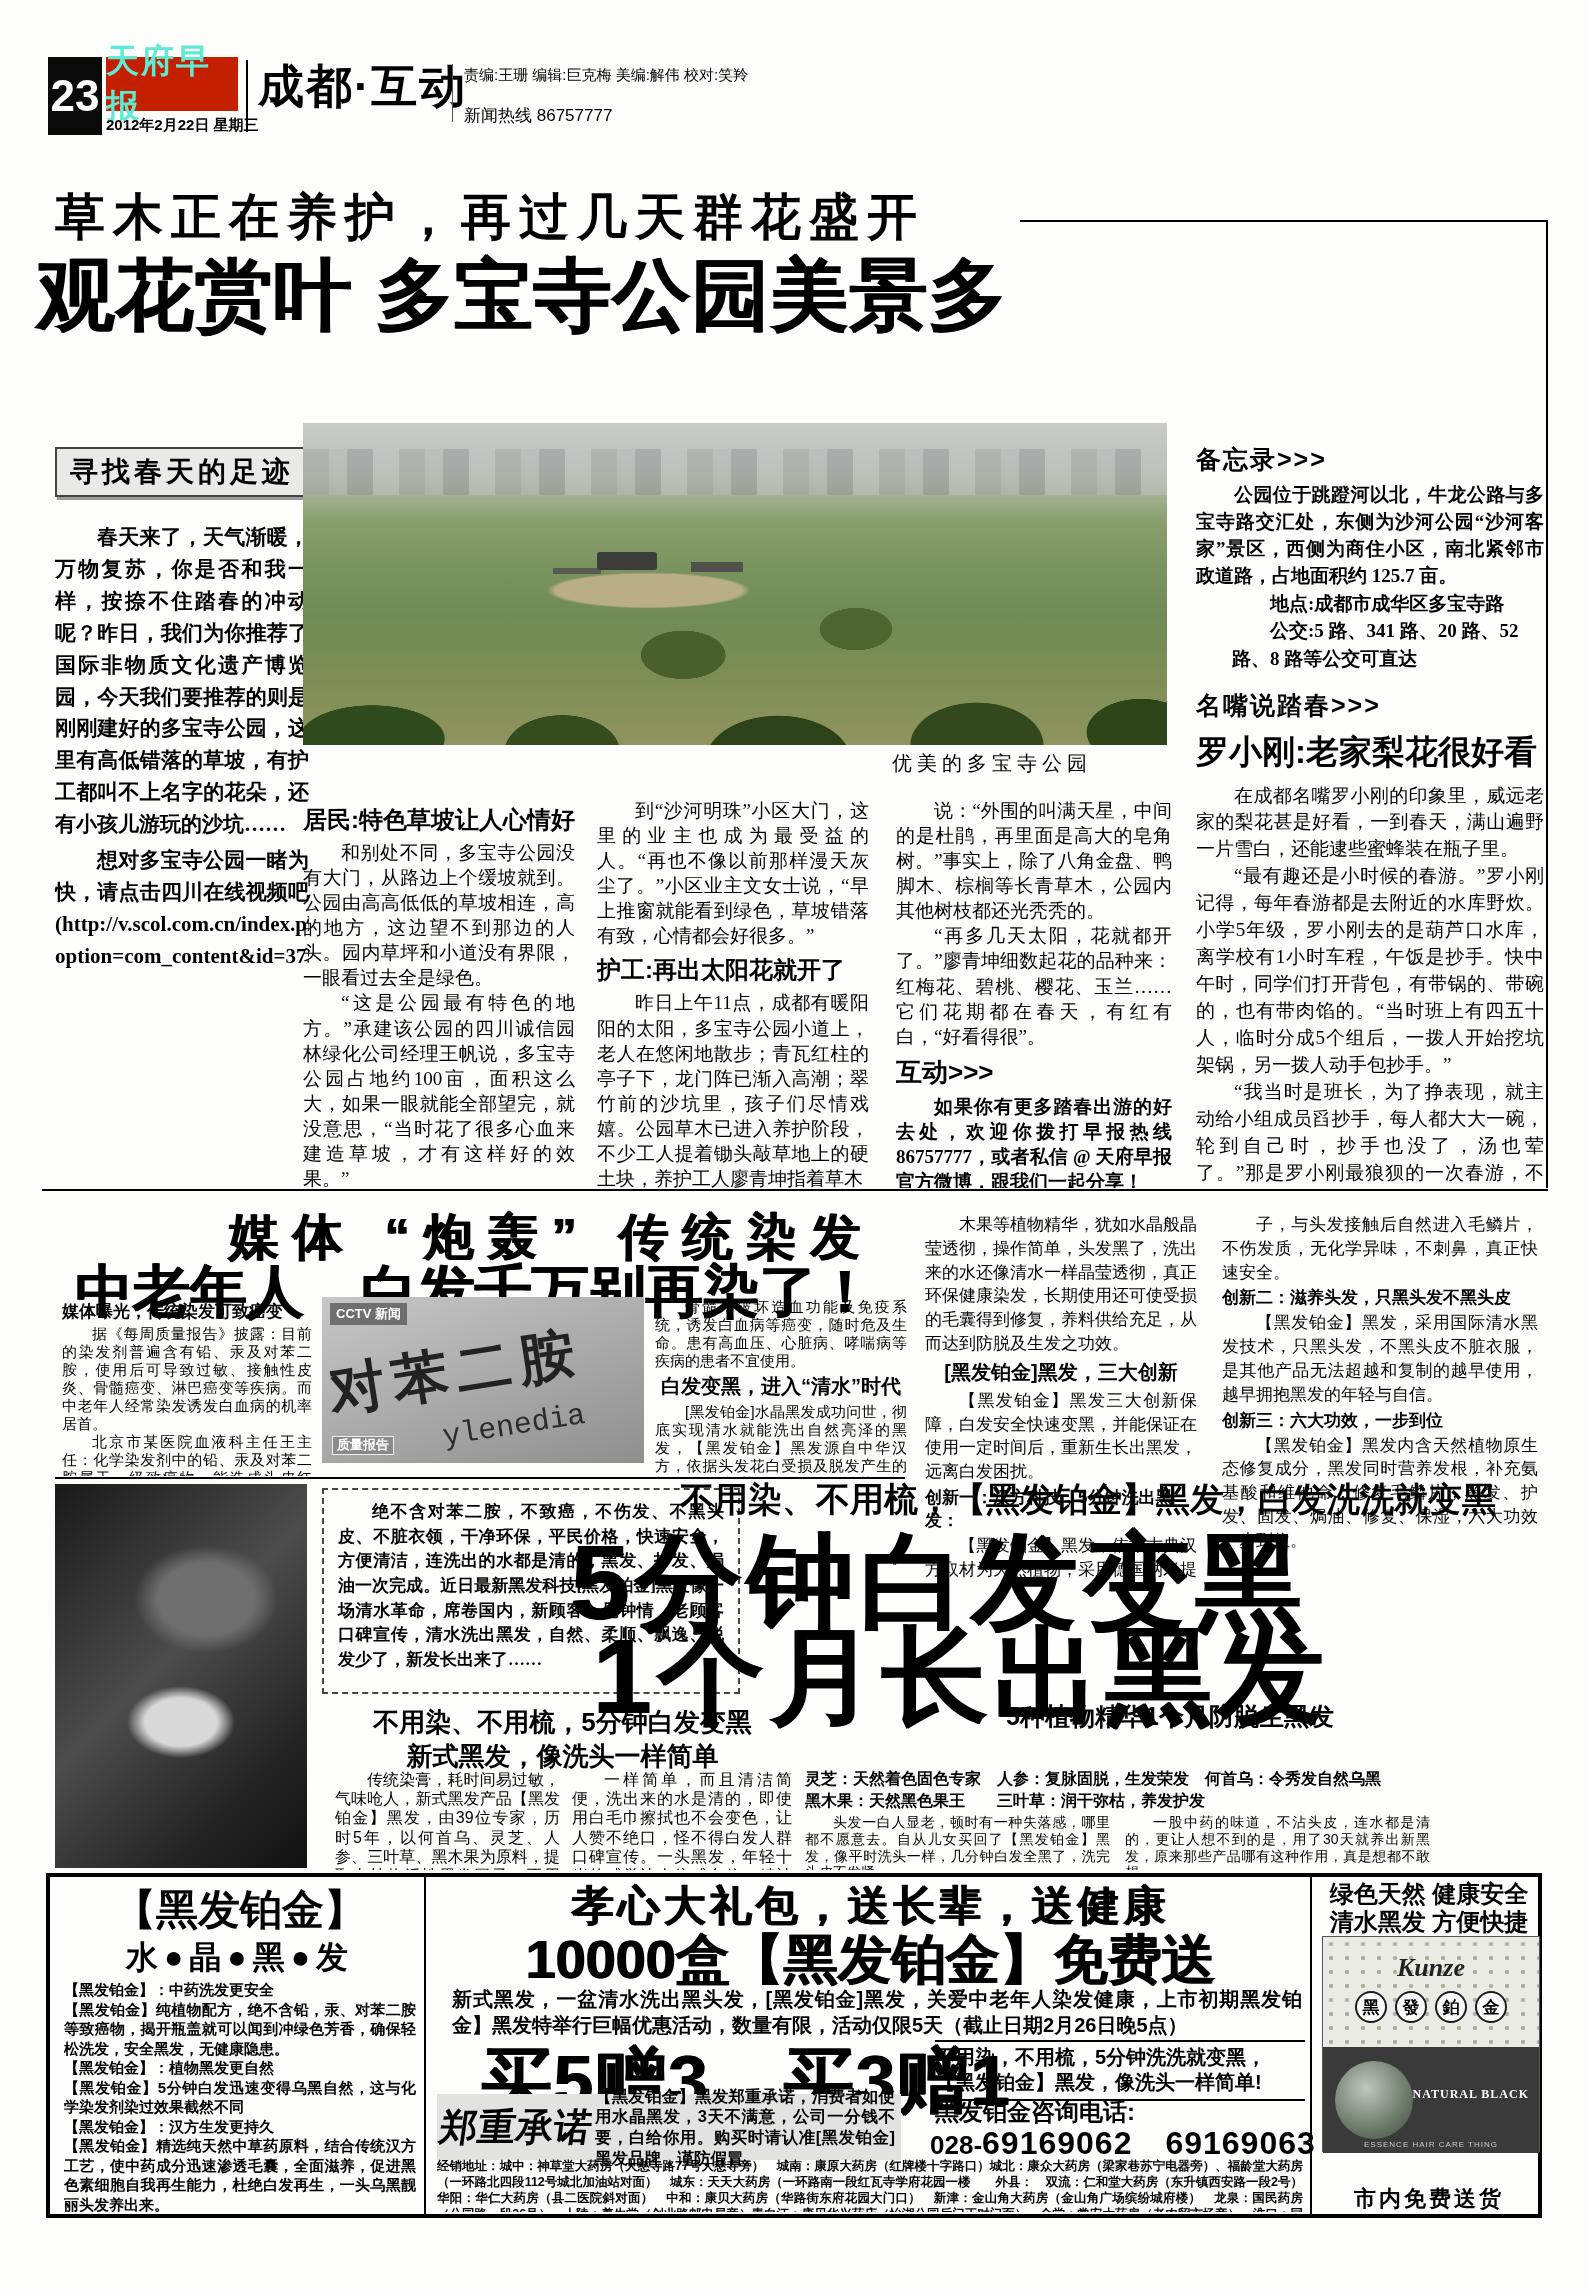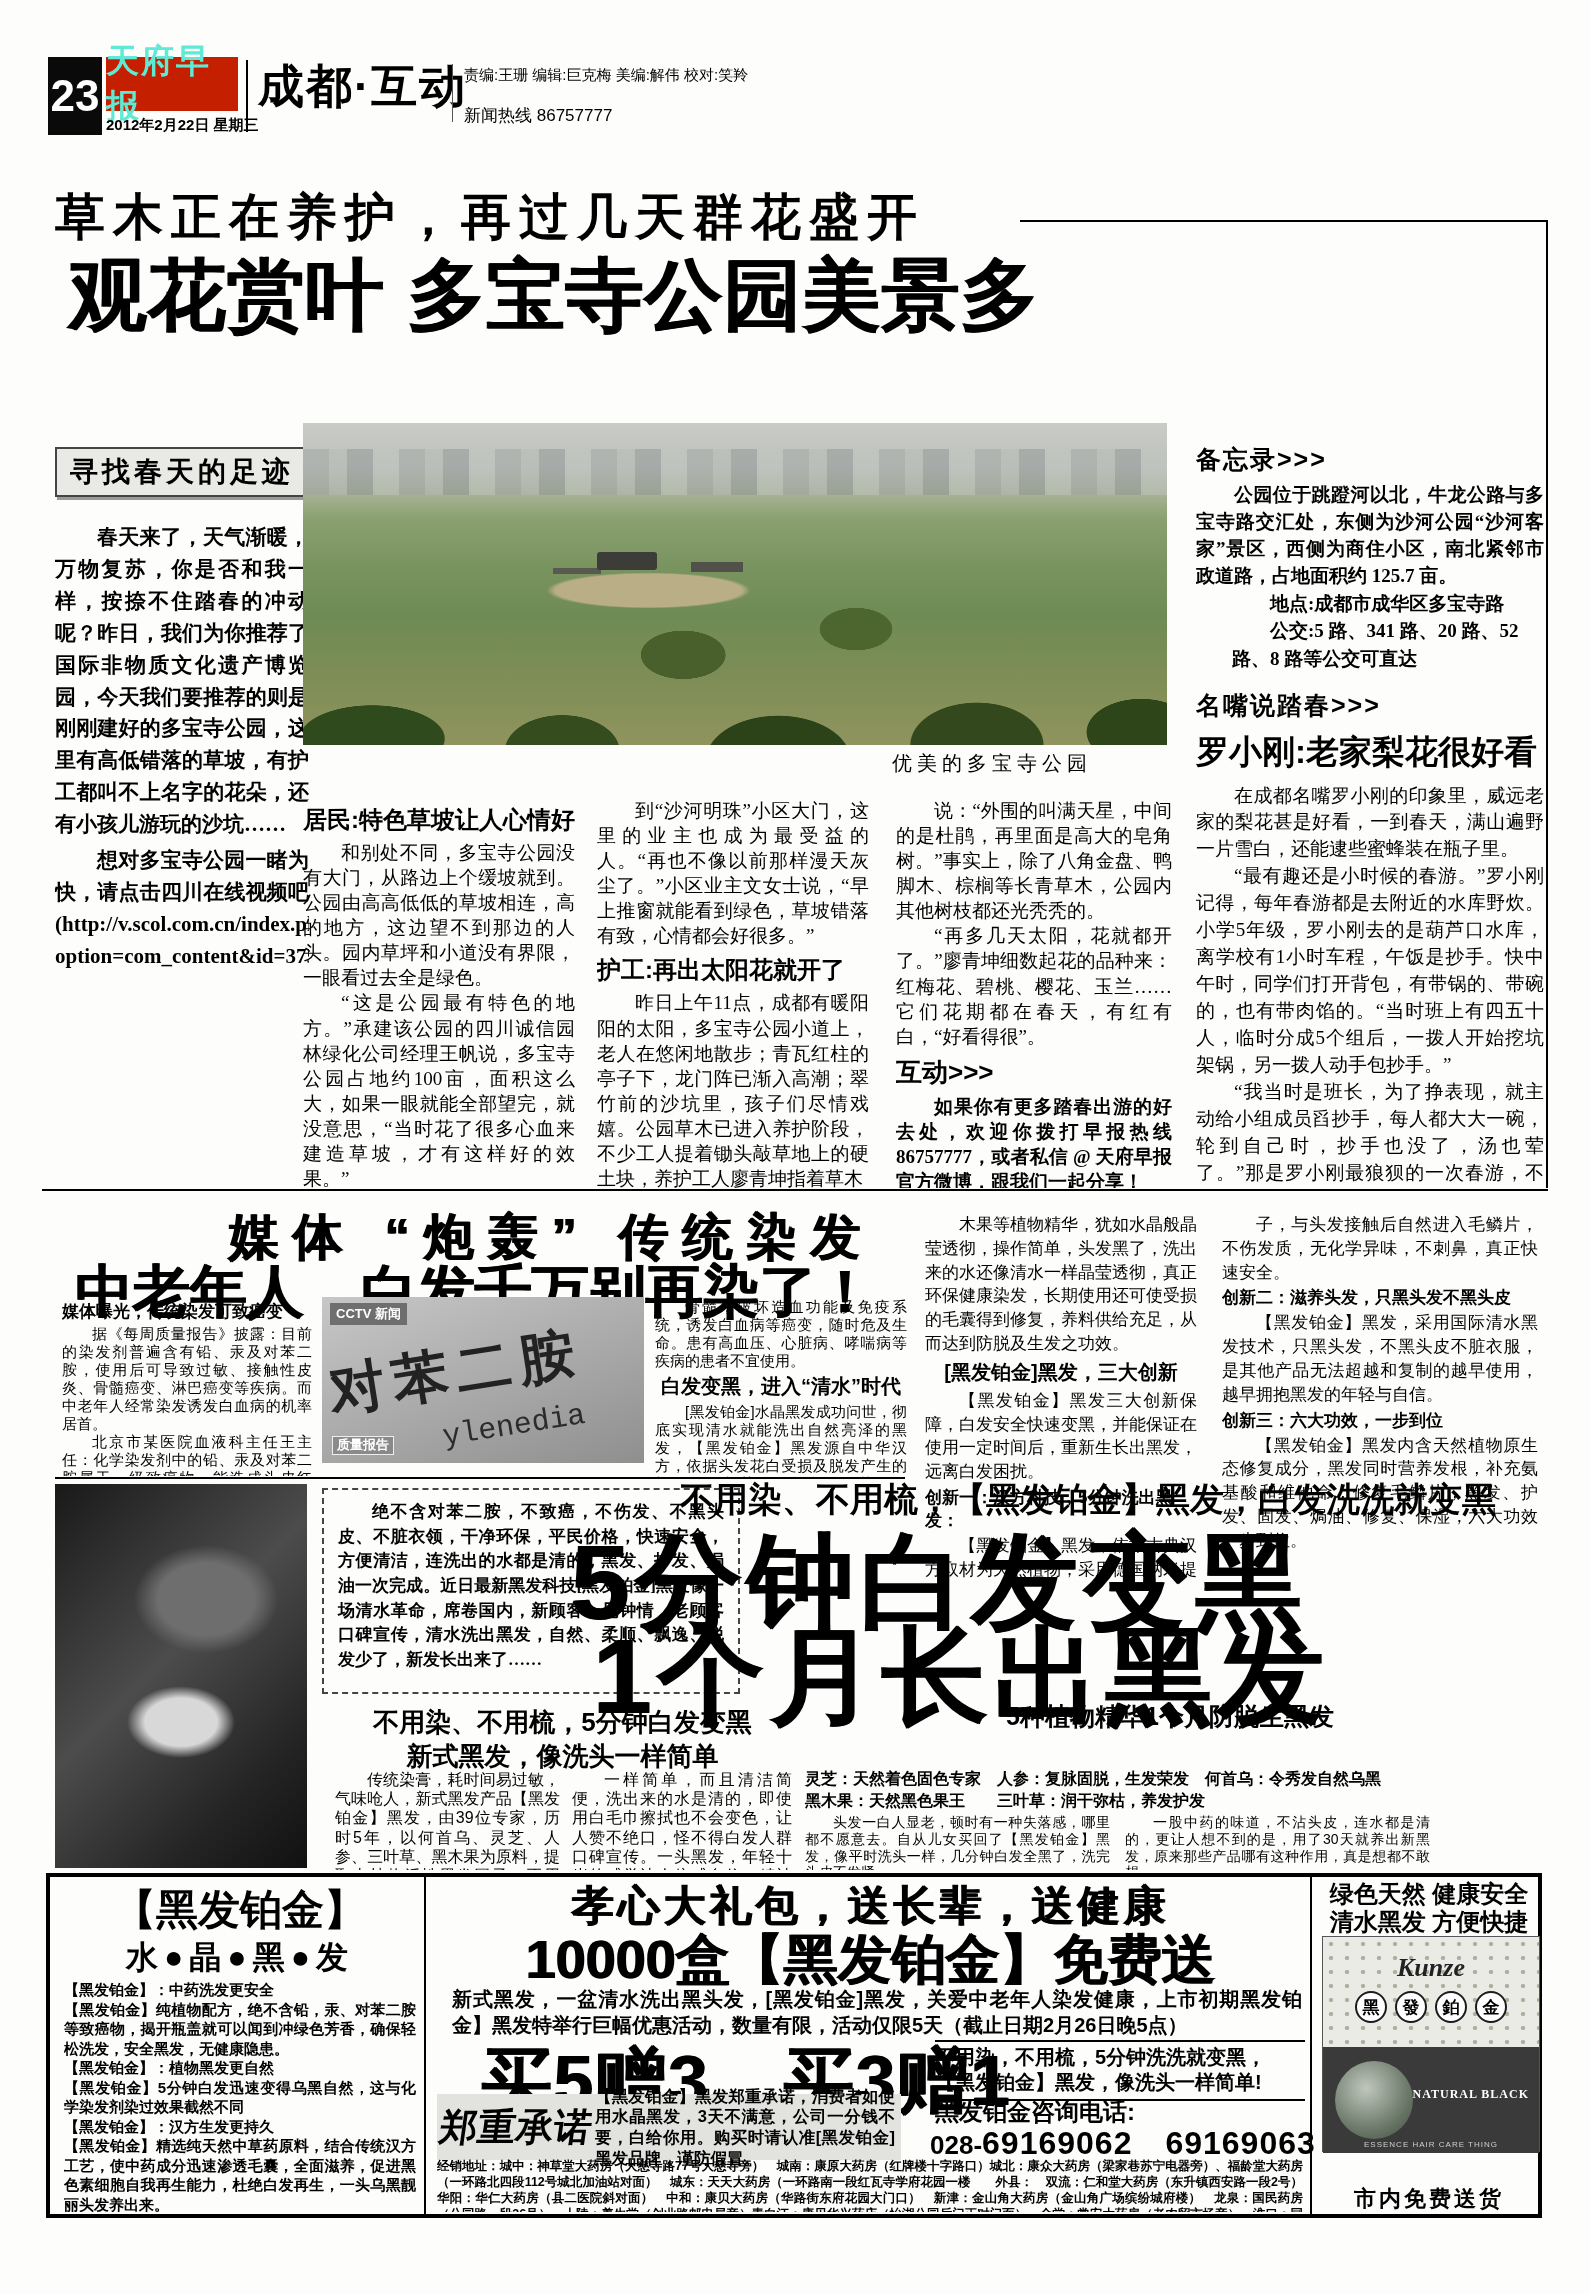--- a/index.html
+++ b/index.html
@@ -17,21 +17,21 @@
   .date{left:106px;top:116px;font-size:15px;font-weight:bold;}
   .vline-a{left:246px;top:60px;width:2px;height:72px;background:#000;}
   .section{left:258px;top:56px;font-size:46px;font-weight:900;letter-spacing:2px;}
   .vline-b{left:452px;top:64px;width:1px;height:58px;background:#555;}
   .staff{left:464px;top:66px;font-size:15px;}
   .hotline{left:464px;top:92px;font-size:17px;margin-top:12px;}
   
   .kicker{left:55px;top:184px;font-size:50px;font-weight:900;letter-spacing:8px;}
   .frame-h{left:1020px;top:220px;width:528px;height:2px;}
   .frame-v{left:1546px;top:220px;width:2px;height:968px;}
-  .headline{left:68px;top:244px;font-size:78px;font-weight:900;letter-spacing:1px;}
+  .headline{left:36px;top:244px;font-size:78px;font-weight:900;letter-spacing:1px;}
   
   .sb-title{left:55px;top:447px;width:250px;height:46px;border:2px solid #444;background:#e9e9e6;
             box-shadow:2px 3px 0 #9a9a9a;font-size:28px;font-weight:bold;letter-spacing:4px;
             display:flex;align-items:center;justify-content:center;}
   .sb-body{left:55px;top:522px;width:254px;height:600px;overflow:hidden;}
   .sb-body p{margin:0 0 4px;font-size:21px;line-height:1.52;font-weight:bold;text-indent:2em;
              font-family:"Liberation Serif",serif;text-align:justify;}
   
   .photo{left:303px;top:423px;width:864px;height:322px;
     background:

